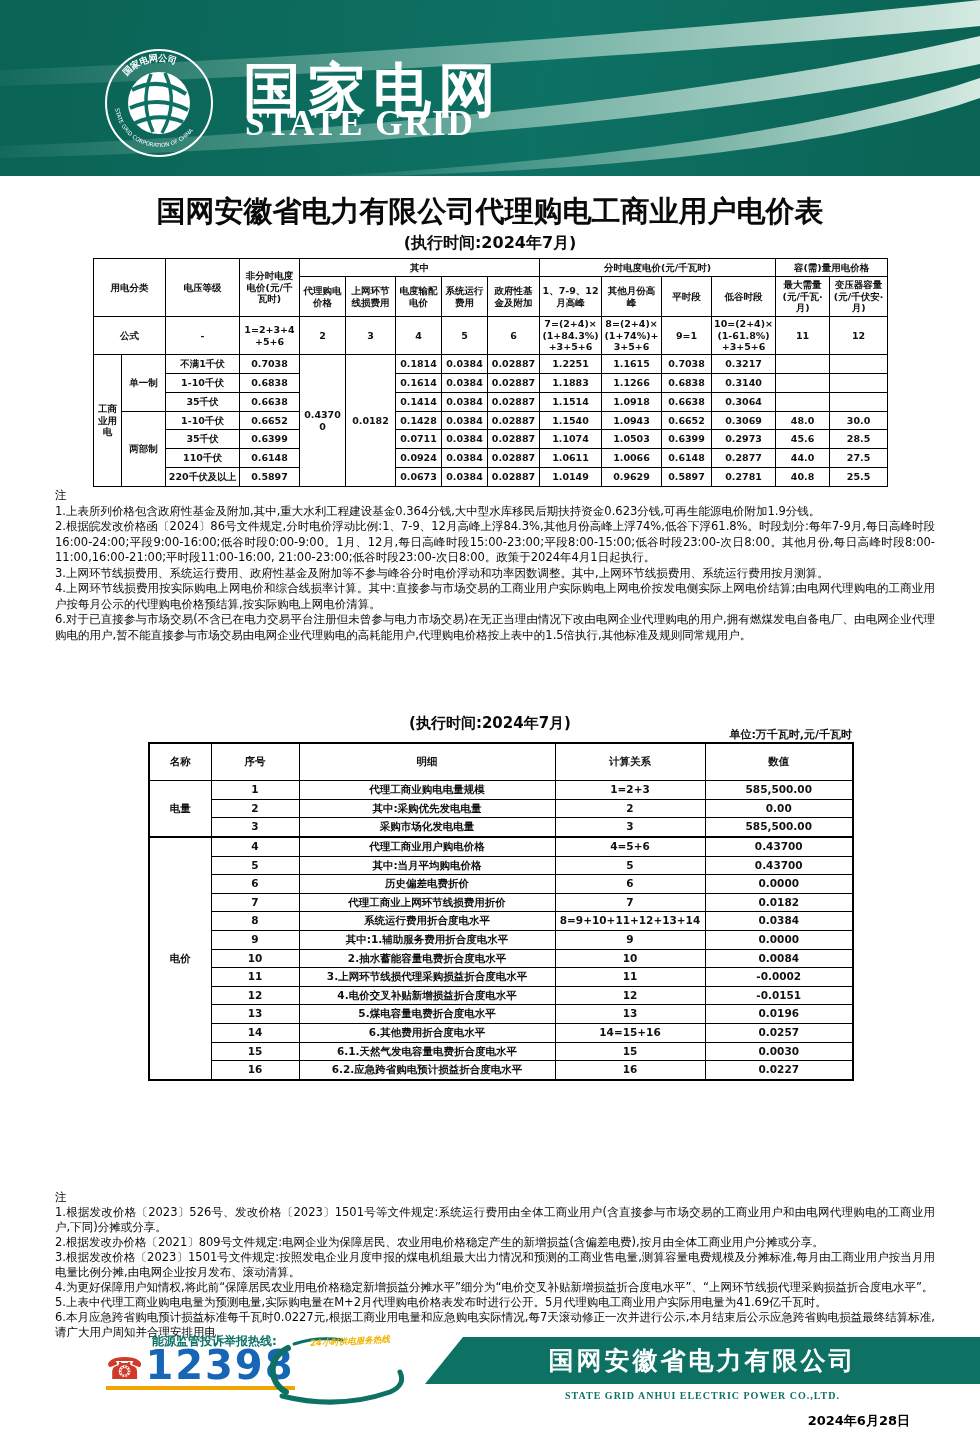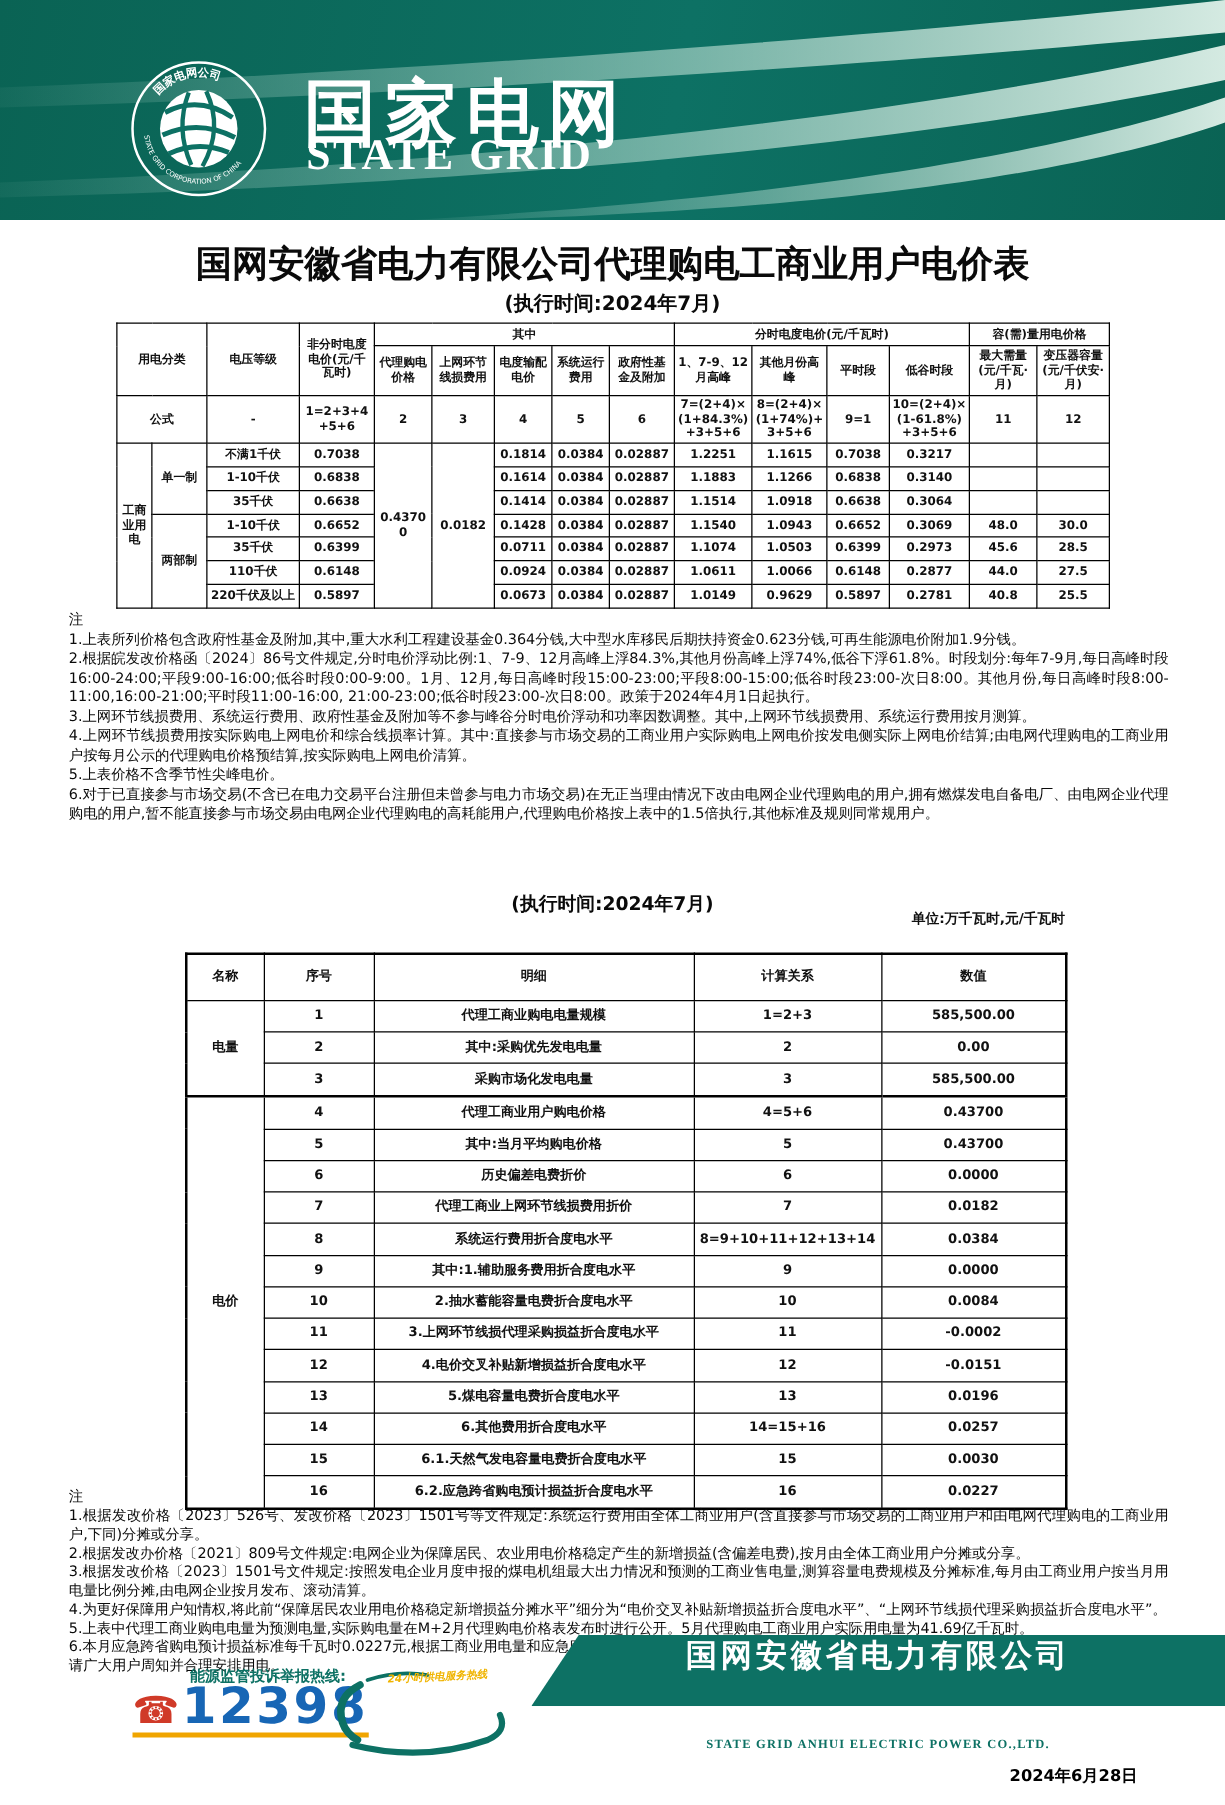--- a/index.html
+++ b/index.html
@@ -24,44 +24,44 @@
   table{border-collapse:collapse;table-layout:fixed;}
   td,th{border:1px solid #000;text-align:center;vertical-align:middle;padding:0 2px;
         font-weight:600;word-break:break-all;}
   th{font-weight:bold;}
   .t1-wrap{position:absolute;left:93px;top:258px;width:794px;height:229px;}
   #price-table{width:794px;height:229px;font-size:9.5px;line-height:1.25;}
   #price-table tr:nth-child(1){height:18px;}
   #price-table tr:nth-child(2){height:40px;}
   #price-table tr:nth-child(3){height:38px;}
   .t2-wrap{position:absolute;left:148px;top:742px;width:704px;height:446px;}
-  #info-table{width:704px;height:446px;font-size:10.5px;line-height:1.3;border:2px solid #000;margin-top:20px;}
+  #info-table{width:704px;height:339px;font-size:10.5px;line-height:1.3;border:2px solid #000;}
   #info-table tr:first-child th{height:36px;}
   #info-table .grp{border-top:2px solid #000;}
   
   .notes{position:absolute;left:55px;width:880px;font-size:11.5px;line-height:15.5px;
          font-weight:500;text-align:justify;color:#0a0a0a;}
   .notes1{top:488px;}
   .notes2{top:1190px;line-height:15px;}
   .note-line{margin:0;}
   
   .hotline-label{position:absolute;left:152px;top:1333px;font-size:12px;font-weight:bold;color:var(--teal);}
   .hotline-12398{position:absolute;left:106px;top:1346px;display:flex;align-items:flex-end;
                  border-bottom:4px solid var(--orange);padding-bottom:2px;}
   .phone-icon{font-size:30px;color:var(--red);line-height:30px;margin-right:2px;}
   .num-12398{font-size:40px;font-weight:bold;color:var(--blue);line-height:38px;letter-spacing:2px;text-align:center;}
   .logo-95598{position:absolute;left:258px;top:1334px;width:160px;height:74px;}
   .logo-95598 svg{position:absolute;left:0;top:0;}
   .label-95598{position:absolute;left:52px;top:2px;font-size:8.5px;font-weight:bold;color:var(--gold);
                font-style:italic;white-space:nowrap;transform:rotate(-3deg);}
   .num-95598{position:absolute;left:26px;top:14px;font-size:38px;font-weight:bold;color:var(--gold);
              font-style:italic;letter-spacing:1px;}
-  .company-banner{position:absolute;left:425px;top:1308px;width:555px;height:57px;background:var(--teal);
+  .company-banner{position:absolute;left:425px;top:1337px;width:555px;height:47px;background:var(--teal);
                   clip-path:polygon(38px 0,100% 0,100% 100%,0 100%);
-                  display:flex;justify-content:center;}
+                  display:flex;align-items:center;justify-content:center;}
   .company-cn{font-size:25px;font-weight:bold;color:#fff;letter-spacing:3px;}
   .company-en{position:absolute;left:425px;top:1390px;width:555px;text-align:center;font-size:10px;
               font-weight:bold;color:var(--teal);font-family:"Liberation Serif","DejaVu Serif",serif;letter-spacing:1px;}
   .doc-date{position:absolute;right:70px;top:1412px;font-size:13px;font-weight:600;color:#000;}
 </style>
 </head>
 <body>
 
 <div class="page">
 
@@ -256,21 +256,20 @@
     </table>
   </div>
 
   <div class="notes notes1">
     <div class="note-line">注</div>
     <div>
         <div class="note-line">1.上表所列价格包含政府性基金及附加,其中,重大水利工程建设基金0.364分钱,大中型水库移民后期扶持资金0.623分钱,可再生能源电价附加1.9分钱。</div>
         <div class="note-line">2.根据皖发改价格函〔2024〕86号文件规定,分时电价浮动比例:1、7-9、12月高峰上浮84.3%,其他月份高峰上浮74%,低谷下浮61.8%。时段划分:每年7-9月,每日高峰时段16:00-24:00;平段9:00-16:00;低谷时段0:00-9:00。1月、12月,每日高峰时段15:00-23:00;平段8:00-15:00;低谷时段23:00-次日8:00。其他月份,每日高峰时段8:00-11:00,16:00-21:00;平时段11:00-16:00, 21:00-23:00;低谷时段23:00-次日8:00。政策于2024年4月1日起执行。</div>
         <div class="note-line">3.上网环节线损费用、系统运行费用、政府性基金及附加等不参与峰谷分时电价浮动和功率因数调整。其中,上网环节线损费用、系统运行费用按月测算。</div>
         <div class="note-line">4.上网环节线损费用按实际购电上网电价和综合线损率计算。其中:直接参与市场交易的工商业用户实际购电上网电价按发电侧实际上网电价结算;由电网代理购电的工商业用户按每月公示的代理购电价格预结算,按实际购电上网电价清算。</div>
-        <div class="note-line">5.上表价格不含季节性尖峰电价。</div>
         <div class="note-line">6.对于已直接参与市场交易(不含已在电力交易平台注册但未曾参与电力市场交易)在无正当理由情况下改由电网企业代理购电的用户,拥有燃煤发电自备电厂、由电网企业代理购电的用户,暂不能直接参与市场交易由电网企业代理购电的高耗能用户,代理购电价格按上表中的1.5倍执行,其他标准及规则同常规用户。</div>
       </div>
   </div>
 
   <div class="doc-title t2-sub">(执行时间:2024年7月)</div>
   <div class="unit-label">单位:万千瓦时,元/千瓦时</div>
   <div class="t2-wrap">
     <table id="info-table">
       <colgroup>
         <col style="width:62px">

